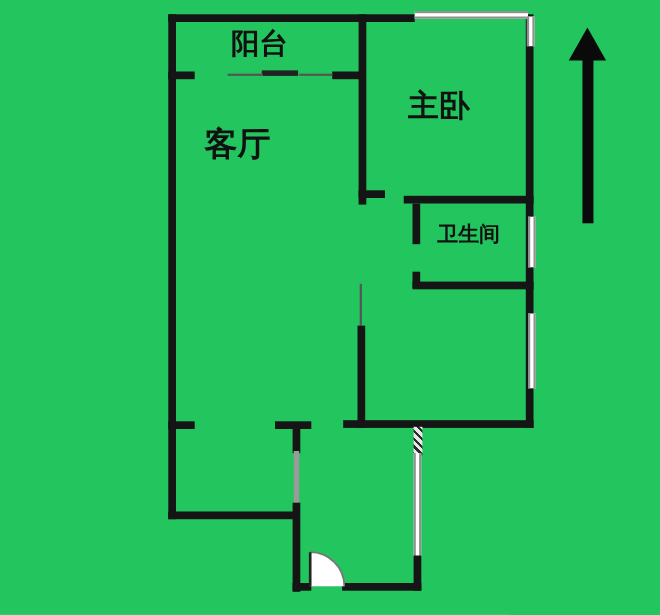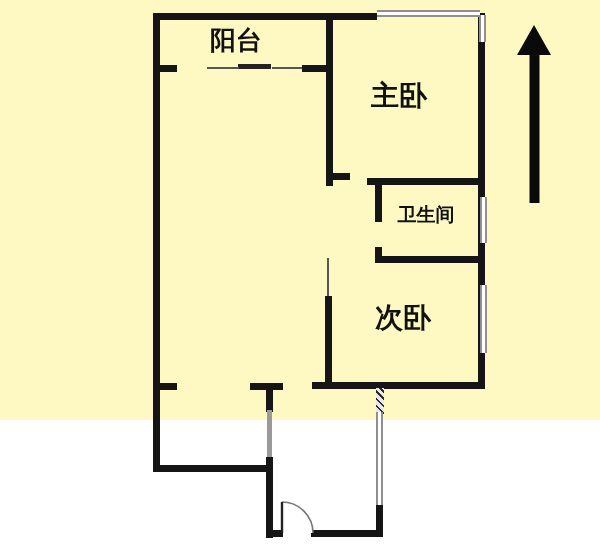--- a/index.html
+++ b/index.html
@@ -2,21 +2,21 @@
 <html><head>
 <meta charset="utf-8">
 <style>
   html,body{margin:0;padding:0;}
   body{
     width:600px;height:559px;
     background:#ffffff;
     font-family:"DejaVu Sans","Liberation Sans",sans-serif;
     overflow:hidden;
   }
-  .plan{position:relative;width:600px;height:420px;background:#fef9c3;}
+  .plan{position:relative;width:600px;height:559px;background:#22c55e;}
   .wall{position:absolute;background:#151515;}
   .wall.mid{background:#222222;}
   .thin{position:absolute;background:#555555;}
   .thresh{position:absolute;background:#999999;}
   .win-h{position:absolute;height:7px;background:#ffffff;
          border-top:2px solid #8f8f8f;border-bottom:2px solid #8f8f8f;box-sizing:border-box;}
   .win-v{position:absolute;width:7px;background:#ffffff;
          border-left:2px solid #8f8f8f;border-right:2px solid #8f8f8f;box-sizing:border-box;}
   .win-bar{position:absolute;background:#9a9a9a;}
   .hatch{position:absolute;
@@ -76,18 +76,18 @@
     <path d="M11,8 A31,31 0 0 1 42,39" fill="none" stroke="#777777" stroke-width="1.6"></path>
     <line x1="11" y1="39" x2="11" y2="8" stroke="#222222" stroke-width="2.4"></line>
   </svg>
 
   <svg style="left:508px;top:18px" width="54" height="190" viewBox="0 0 54 190">
     <polygon points="26,7 43,37 9,37" fill="#0a0a0a"></polygon>
     <rect x="21.5" y="35" width="10" height="150" fill="#0a0a0a"></rect>
   </svg>
 
   <div class="label" style="left:236px;top:40px;font-size:26px">阳台</div>
+  <div class="label" style="left:216px;top:132px;font-size:30px">客厅</div>
   <div class="label" style="left:399px;top:96px;font-size:28px">主卧</div>
   <div class="label" style="left:426px;top:214px;font-size:19px">卫生间</div>
-  <div class="label" style="left:403px;top:318px;font-size:28px">次卧</div>
 
 
 </div>
 
 </body></html>

